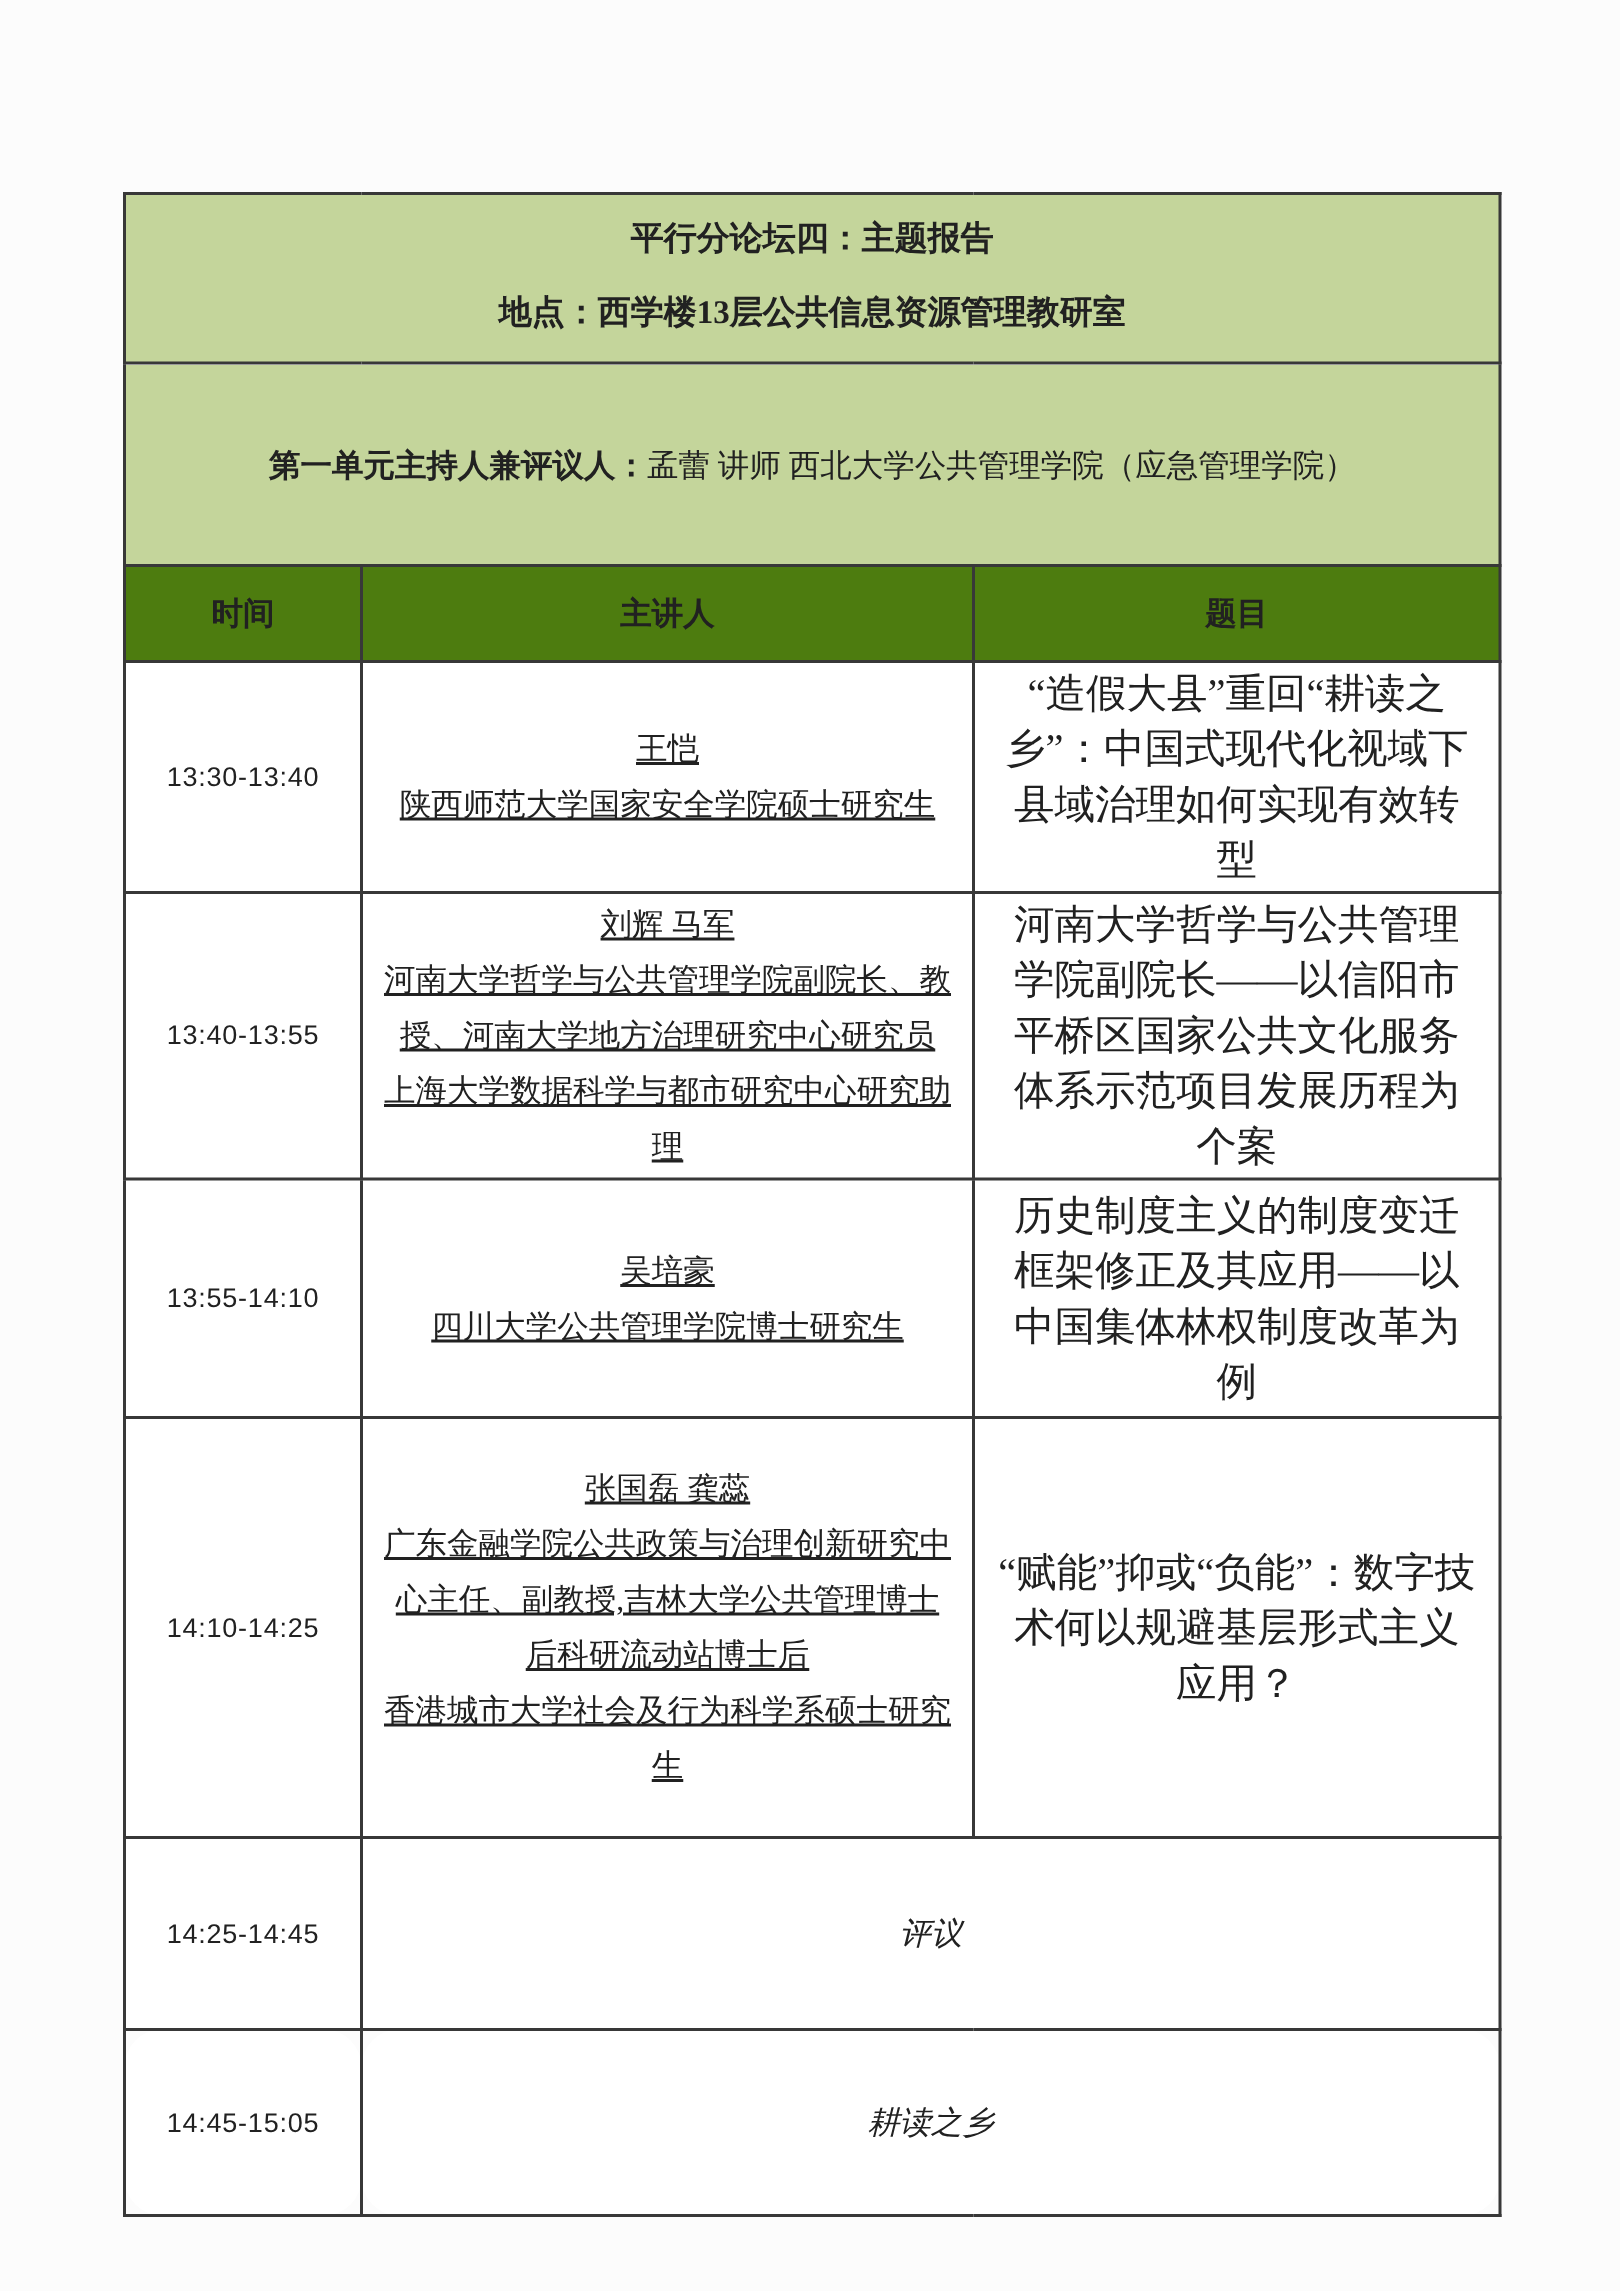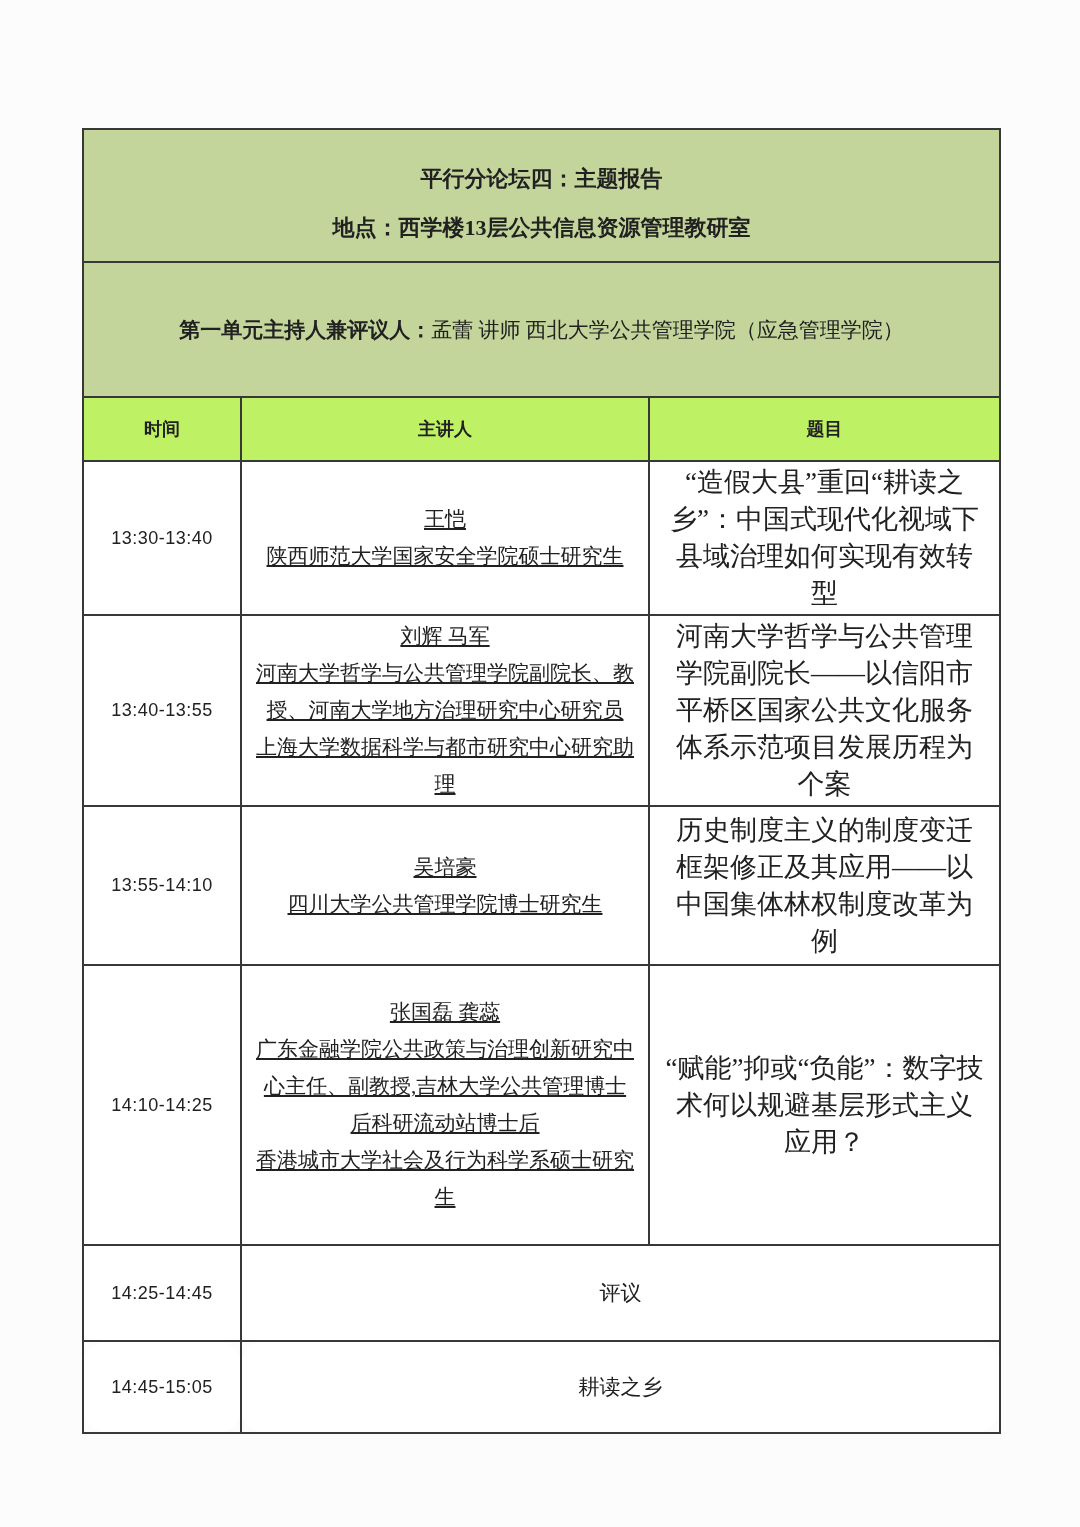--- a/index.html
+++ b/index.html
@@ -40,41 +40,40 @@
     height: 111px;
     padding: 0;
   }
   .banner-inner {
     height: 111px;
     display: flex;
     flex-direction: column;
     justify-content: space-between;
     padding: 17px 0 21px 0;
     box-sizing: border-box;
-    margin-top: 20px;
   }
   .banner-line {
     font-weight: bold;
     font-size: 22px;
     line-height: 1.1;
   }
   
   td.banner2 {
     background: #c4d59b;
     height: 99px;
     font-size: 21px;
     padding: 17px 10px;
   }
   td.banner2 .mod-label { font-weight: bold; }
   td.banner2 .mod-value { font-weight: normal; }
   
   tr.cols th {
-    background: #bef264;
+    background: #4d7c0f;
     height: 60px;
-    font-size: 18px;
+    font-size: 21px;
     font-weight: bold;
   }
   
   td.time {
     font-family: "Liberation Sans", sans-serif;
     font-size: 18px;
     letter-spacing: 0.5px;
     padding: 0 4px;
     background: #ffffff;
   }
@@ -88,21 +87,22 @@
   }
   td.title {
     font-size: 27px;
     line-height: 37px;
     padding: 2px 14px;
     background: #ffffff;
   }
   td.merged {
     font-size: 21px;
     background: #ffffff;
-    padding: 0 10px;
+    padding: 16px 10px;
+    font-style: italic;
   }
   tr.r1 td { height: 111px; }
   tr.r2 td { height: 184px; }
   tr.r3 td { height: 153px; }
   tr.r4 td { height: 274px; }
   tr.r5 td { height: 94px; }
   tr.r6 td { height: 90px; border-radius: 25px; }
 </style>
 </head>
 <body>

